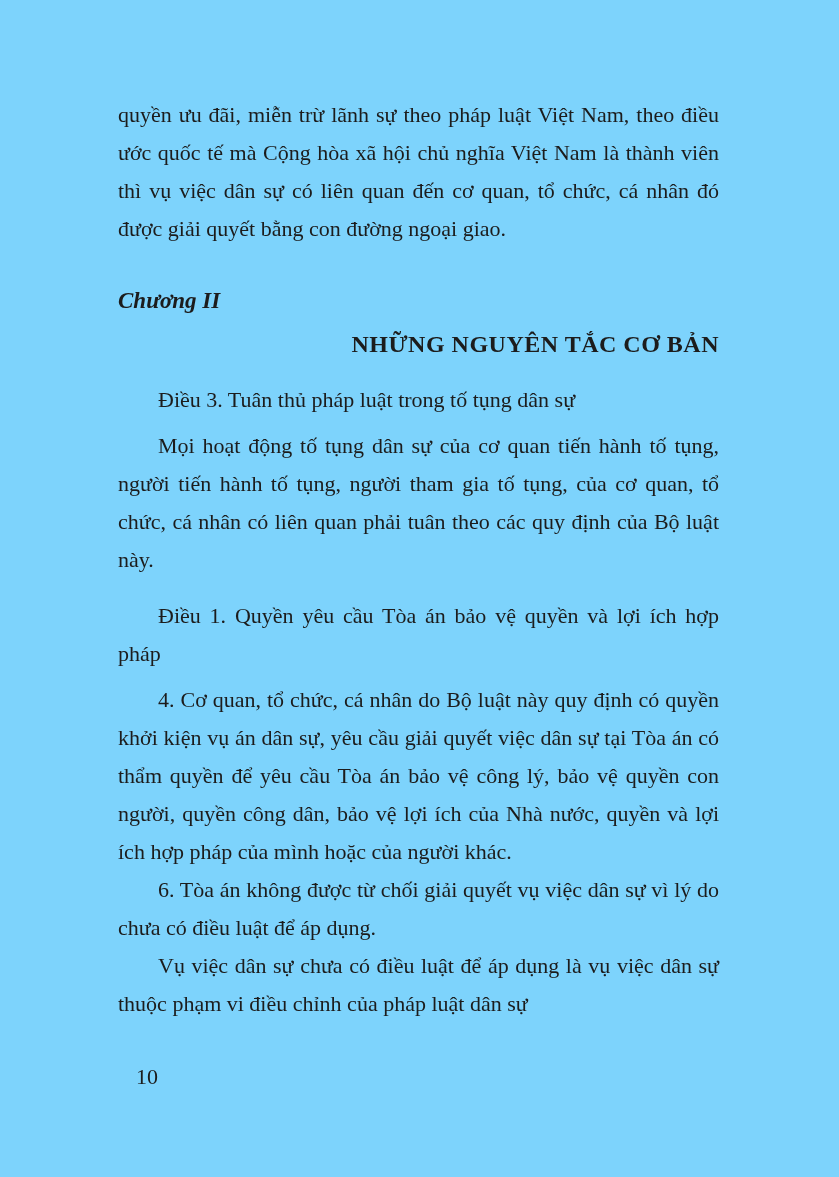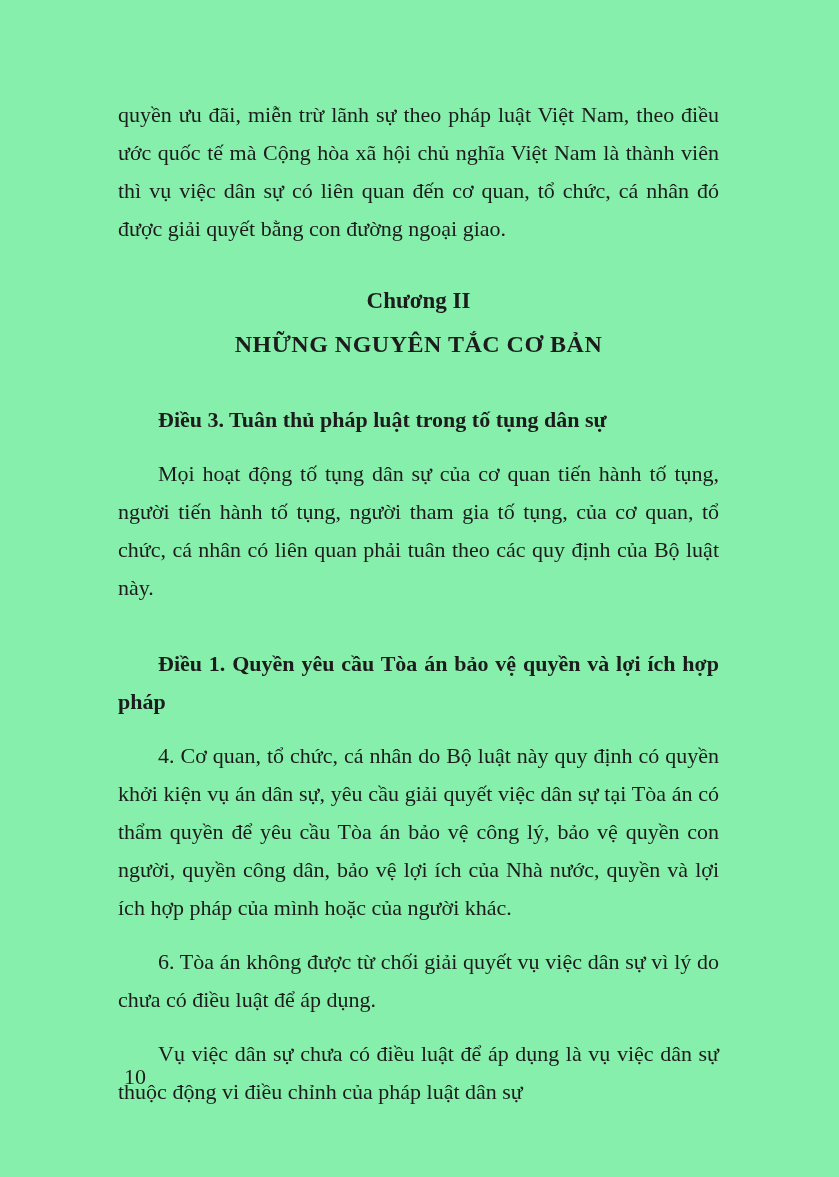--- a/index.html
+++ b/index.html
@@ -5,69 +5,68 @@
   html, body {
     margin: 0;
     padding: 0;
     background: #e8e8e8;
   }
   .page {
     position: relative;
     width: 839px;
     height: 1177px;
     margin: 0 auto;
-    background: #86efac;
+    background: #7dd3fc;
     overflow: hidden;
     font-family: "Liberation Serif", "DejaVu Serif", serif;
     color: #1c1c1c;
     box-sizing: border-box;
   }
   .doc-body {
     position: absolute;
     top: 96px;
     left: 118px;
     width: 601px;
     font-size: 22px;
     line-height: 38px;
   }
   p {
     margin: 0;
     text-align: justify;
     text-justify: inter-word;
   }
   .para-indent {
     text-indent: 40px;
-    margin-top: 16px;
   }
   .para-continuation {
     text-indent: 0;
   }
   .chapter-label {
     margin-top: 34px;
-    text-align: center;
     font-weight: bold;
+    font-style: italic;
     font-size: 23px;
   }
   .chapter-title {
     margin-top: 5px;
-    text-align: center;
+    text-align: right;
     font-weight: bold;
     font-size: 24px;
     letter-spacing: 0.5px;
   }
   .article-heading {
-    margin-top: 38px;
+    margin-top: 18px;
     margin-bottom: 8px;
-    font-weight: bold;
+    font-weight: normal;
     text-indent: 40px;
     text-align: justify;
   }
   .page-number {
     position: absolute;
-    left: 124px;
+    left: 136px;
     top: 1062px;
     font-size: 22px;
     line-height: 30px;
   }
 </style>
 </head>
 <body>
 
 <div class="page">
   <div class="doc-body">
@@ -81,18 +80,18 @@
     <p class="article-heading">Điều 3. Tuân thủ pháp luật trong tố tụng dân sự</p>
 
     <p class="para-indent">Mọi hoạt động tố tụng dân sự của cơ quan tiến hành tố tụng, người tiến hành tố tụng, người tham gia tố tụng, của cơ quan, tổ chức, cá nhân có liên quan phải tuân theo các quy định của Bộ luật này.</p>
 
     <p class="article-heading">Điều 1. Quyền yêu cầu Tòa án bảo vệ quyền và lợi ích hợp pháp</p>
 
     <p class="para-indent">4. Cơ quan, tổ chức, cá nhân do Bộ luật này quy định có quyền khởi kiện vụ án dân sự, yêu cầu giải quyết việc dân sự tại Tòa án có thẩm quyền để yêu cầu Tòa án bảo vệ công lý, bảo vệ quyền con người, quyền công dân, bảo vệ lợi ích của Nhà nước, quyền và lợi ích hợp pháp của mình hoặc của người khác.</p>
 
     <p class="para-indent">6. Tòa án không được từ chối giải quyết vụ việc dân sự vì lý do chưa có điều luật để áp dụng.</p>
 
-    <p class="para-indent">Vụ việc dân sự chưa có điều luật để áp dụng là vụ việc dân sự thuộc động vi điều chỉnh của pháp luật dân sự</p>
+    <p class="para-indent">Vụ việc dân sự chưa có điều luật để áp dụng là vụ việc dân sự thuộc phạm vi điều chỉnh của pháp luật dân sự</p>
 
   </div>
 
   <div class="page-number">10</div>
 </div>
 
 </body></html>

